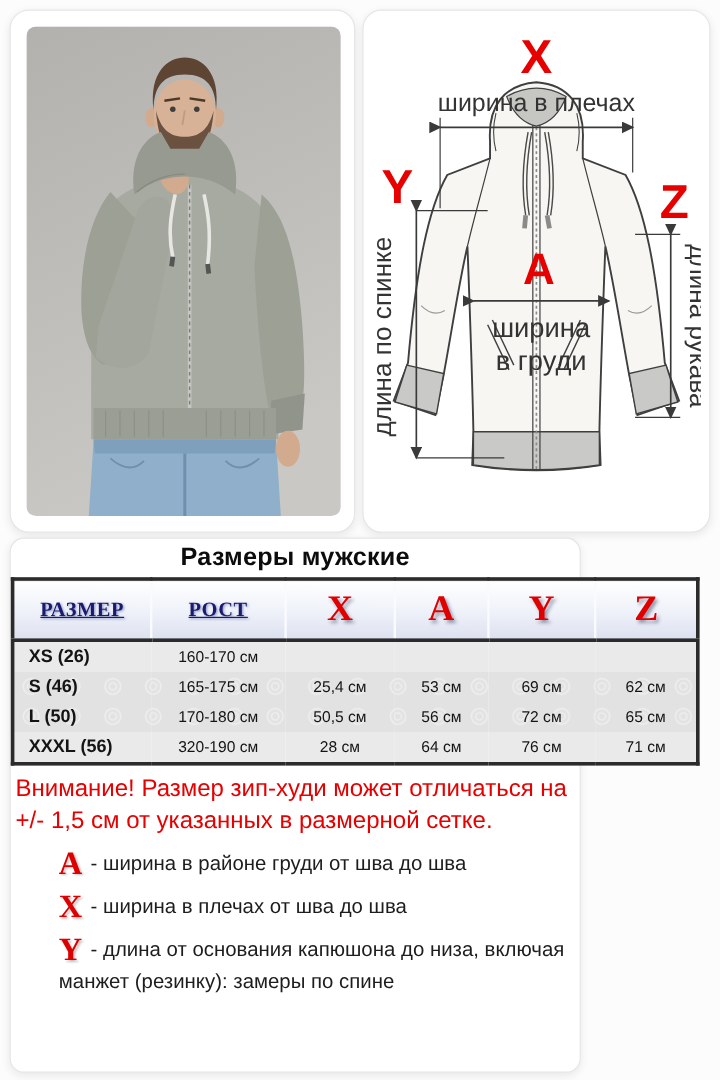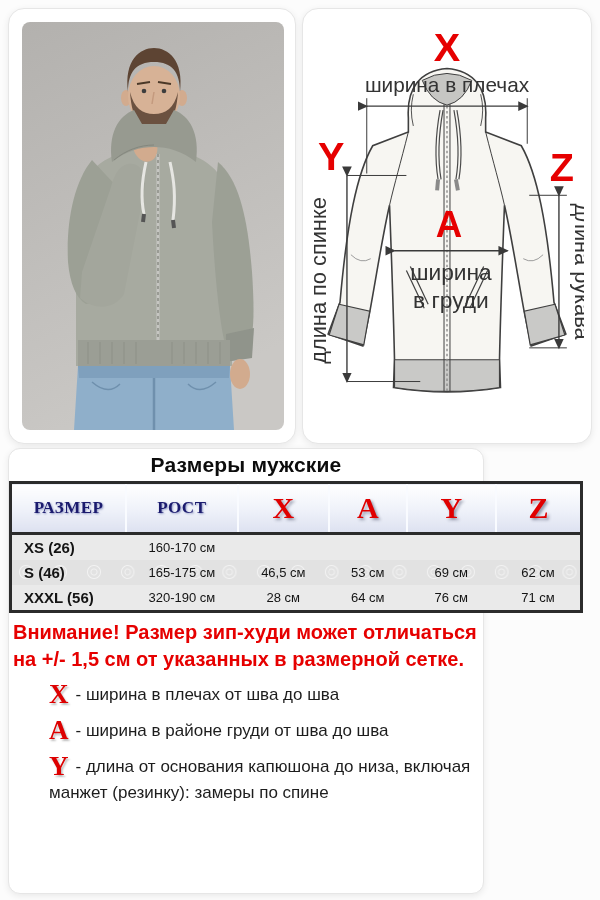--- a/index.html
+++ b/index.html
@@ -14,33 +14,33 @@
 
   h2.size-title{margin:3px 0 4px;text-align:center;font-size:21px;color:#0c0c0c;
                 font-weight:bold;letter-spacing:.2px;}
 
   table.size-table{border-collapse:collapse;width:574px;margin:0 auto;border:3px solid #2b2b2b;}
   table.size-table thead th{height:46px;border-bottom:3px solid #2b2b2b;border-right:2px solid #f9fbff;
       background:linear-gradient(180deg,#ffffff 0%,#eef1f9 55%,#dde1f0 100%);
       font-family:"Liberation Serif",serif;}
   table.size-table thead th:last-child{border-right:none;}
   .th-name{font-size:17px;font-weight:bold;color:#1b1b6e;letter-spacing:.5px;
-      text-shadow:1px 1px 2px rgba(130,140,190,.85);}
+      text-shadow:1px 1px 2px rgba(130,140,190,.85);text-decoration:underline;}
   .th-letter{font-size:30px;font-weight:bold;color:#e00000;line-height:1;
       text-shadow:2px 2px 3px rgba(140,145,165,.95);}
   table.size-table tbody td{height:25px;padding:0 6px;font-size:13px;color:#141414;text-align:center;}
   table.size-table tbody td.size-cell{text-align:left;padding-left:12px;font-weight:bold;font-size:15px;}
   tr.row-plain{background:#eaeaea;}
   tr.row-pattern{background-color:#e2e2e2;
       background-image:
         radial-gradient(circle 9px at 15px 12px, rgba(255,255,255,0) 5.5px, rgba(255,255,255,.55) 6.5px, rgba(255,255,255,0) 7.5px),
         radial-gradient(circle 9px at 15px 12px, rgba(255,255,255,0) 2px, rgba(255,255,255,.5) 3px, rgba(255,255,255,0) 4px);
       background-size:34px 25px;}
 
-  .warning{margin:6px 6px 0 4px;font-size:20px;font-weight:bold;color:#e60000;line-height:1.33;}
+  .warning{margin:6px 6px 0 4px;font-size:20px;font-weight:normal;color:#e60000;line-height:1.33;}
   .legend{padding:9px 12px 6px 40px;}
   .legend-item{margin:0 0 9px 0;font-size:17px;color:#1d1d1d;line-height:1.5;}
   .legend-letter{font-family:"Liberation Serif",serif;font-weight:bold;font-size:27px;color:#dd0000;
       text-shadow:1.5px 1.5px 2px #bdbdbd;margin-right:7px;vertical-align:-3px;line-height:1;}
 
   svg text{font-family:"Liberation Sans",sans-serif;}
   .diag-letter{font-size:40px;font-weight:bold;fill:#e60000;}
   .diag-letter-a{font-size:37px;font-weight:bold;fill:#e60000;}
   .diag-caption{font-size:21px;fill:#333;}
   .diag-caption-big{font-size:23px;fill:#333;}
@@ -228,44 +228,52 @@
           <td class="size-cell">XS (26)</td>
           <td>160-170 см</td>
           <td></td>
           <td></td>
           <td></td>
           <td></td>
         </tr>
         <tr class="row-pattern">
           <td class="size-cell">S (46)</td>
           <td>165-175 см</td>
-          <td>46,5 см</td>
+          <td>25,4 см</td>
           <td>53 см</td>
           <td>69 см</td>
           <td>62 см</td>
+        </tr>
+        <tr class="row-pattern">
+          <td class="size-cell">L (50)</td>
+          <td>170-180 см</td>
+          <td>50,5 см</td>
+          <td>56 см</td>
+          <td>72 см</td>
+          <td>65 см</td>
         </tr>
         <tr class="row-plain">
           <td class="size-cell">XXXL (56)</td>
           <td>320-190 см</td>
           <td>28 см</td>
           <td>64 см</td>
           <td>76 см</td>
           <td>71 см</td>
         </tr>
       </tbody>
     </table>
 
     <div class="warning">Внимание! Размер зип-худи может отличаться на +/- 1,5 см от указанных в размерной сетке.</div>
 
     <div class="legend">
       <div class="legend-item">
-        <span class="legend-letter">X</span><span>- ширина в плечах от шва до шва</span>
+        <span class="legend-letter">A</span><span>- ширина в районе груди от шва до шва</span>
       </div>
       <div class="legend-item">
-        <span class="legend-letter">A</span><span>- ширина в районе груди от шва до шва</span>
+        <span class="legend-letter">X</span><span>- ширина в плечах от шва до шва</span>
       </div>
       <div class="legend-item">
         <span class="legend-letter">Y</span><span>- длина от основания капюшона до низа, включая манжет (резинку): замеры по спине</span>
       </div>
 
     </div>
   </div>
 
 </div>
 

